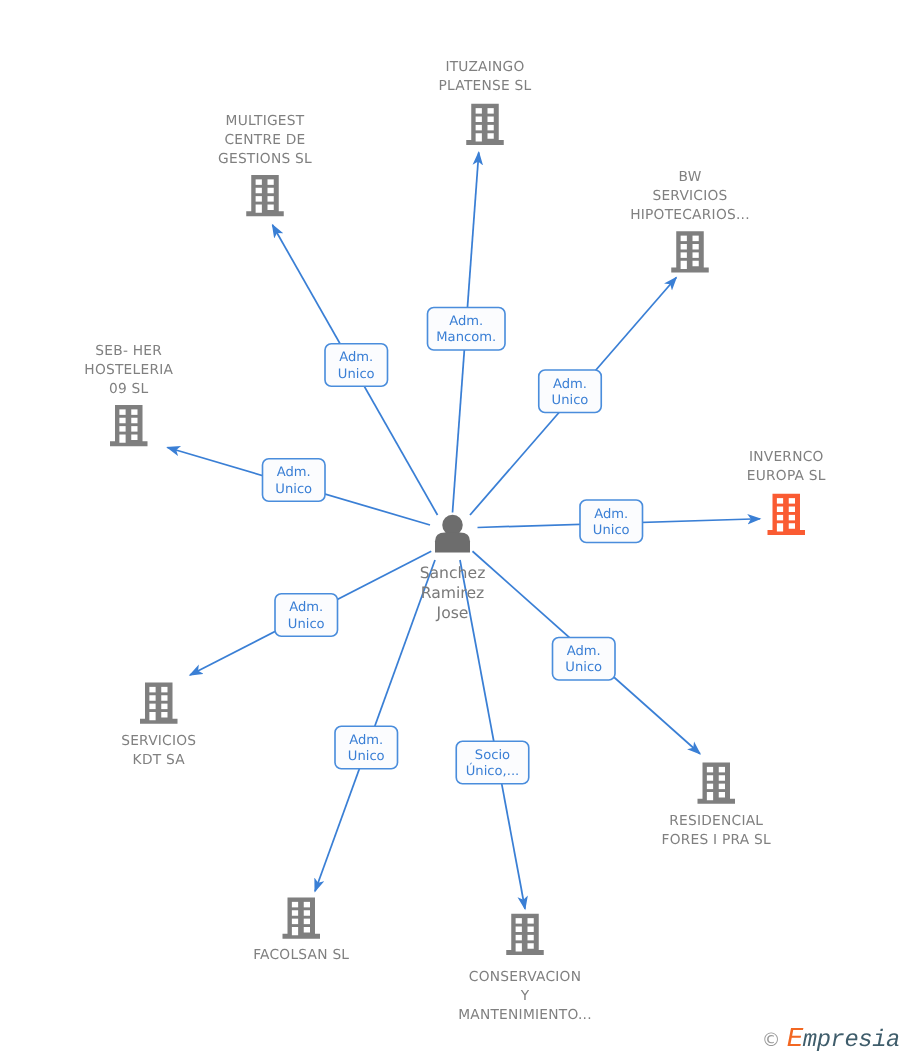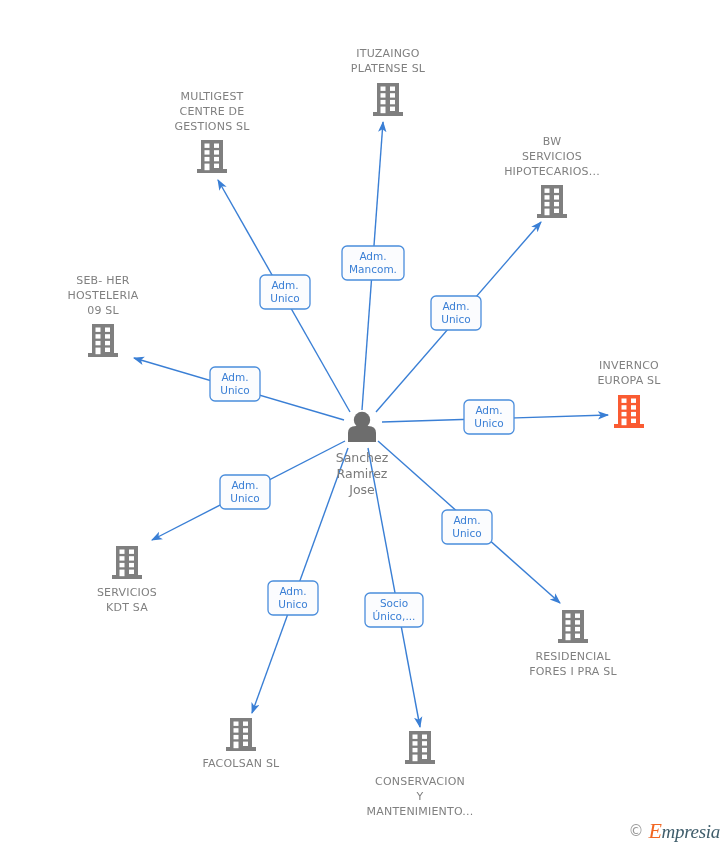--- a/index.html
+++ b/index.html
@@ -58,21 +58,21 @@
     display: flex;
     align-items: center;
     gap: 5px;
   }
   .wm-c {
     color: #9a9a9a;
     font-family: "DejaVu Sans", sans-serif;
     font-size: 15px;
   }
   .wm-brand {
-    font-family: Liberation Serif, serif;
+    font-family: Liberation Mono, monospace;
     font-style: italic;
     font-size: 19px;
     color: #3f5d6b;
     letter-spacing: -0.3px;
   }
   .wm-brand .wm-e {
     color: #f26722;
     font-size: 22px;
   }
 </style>

